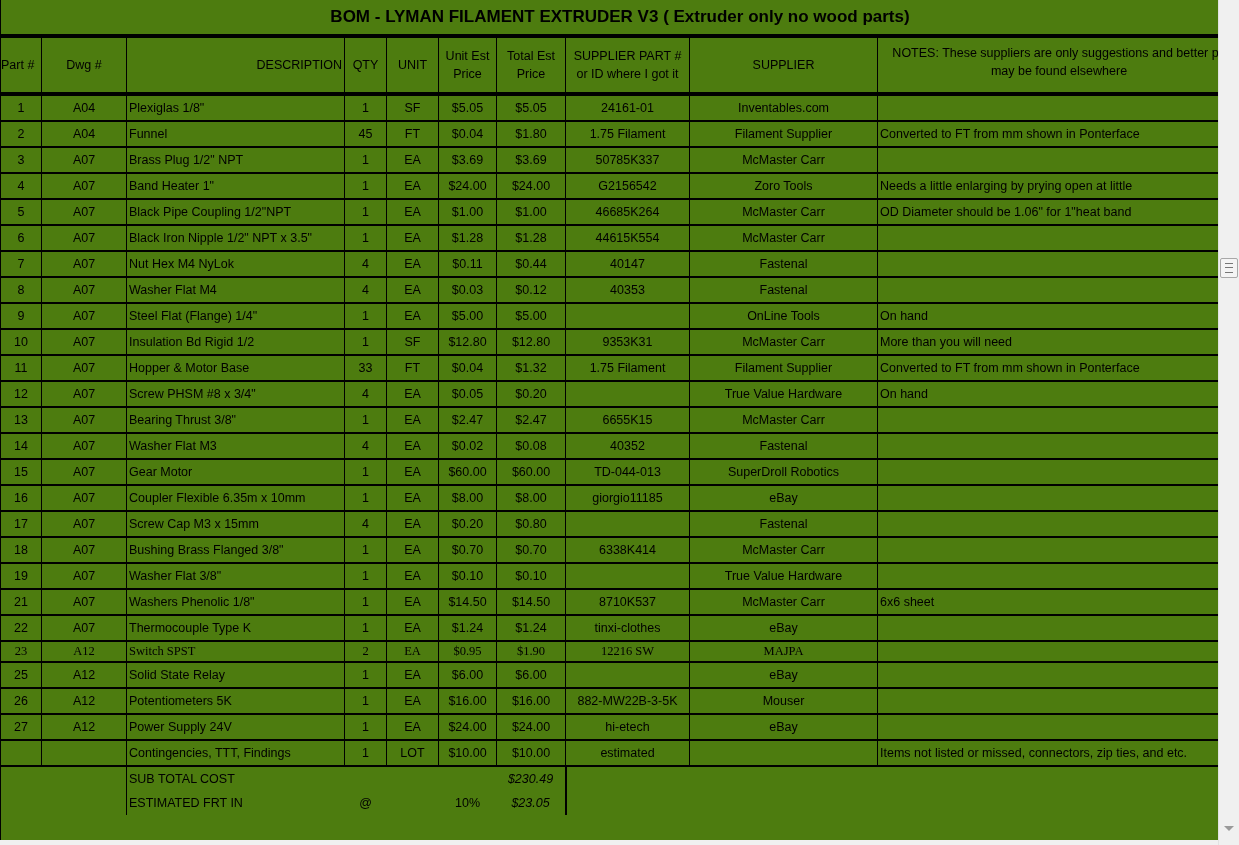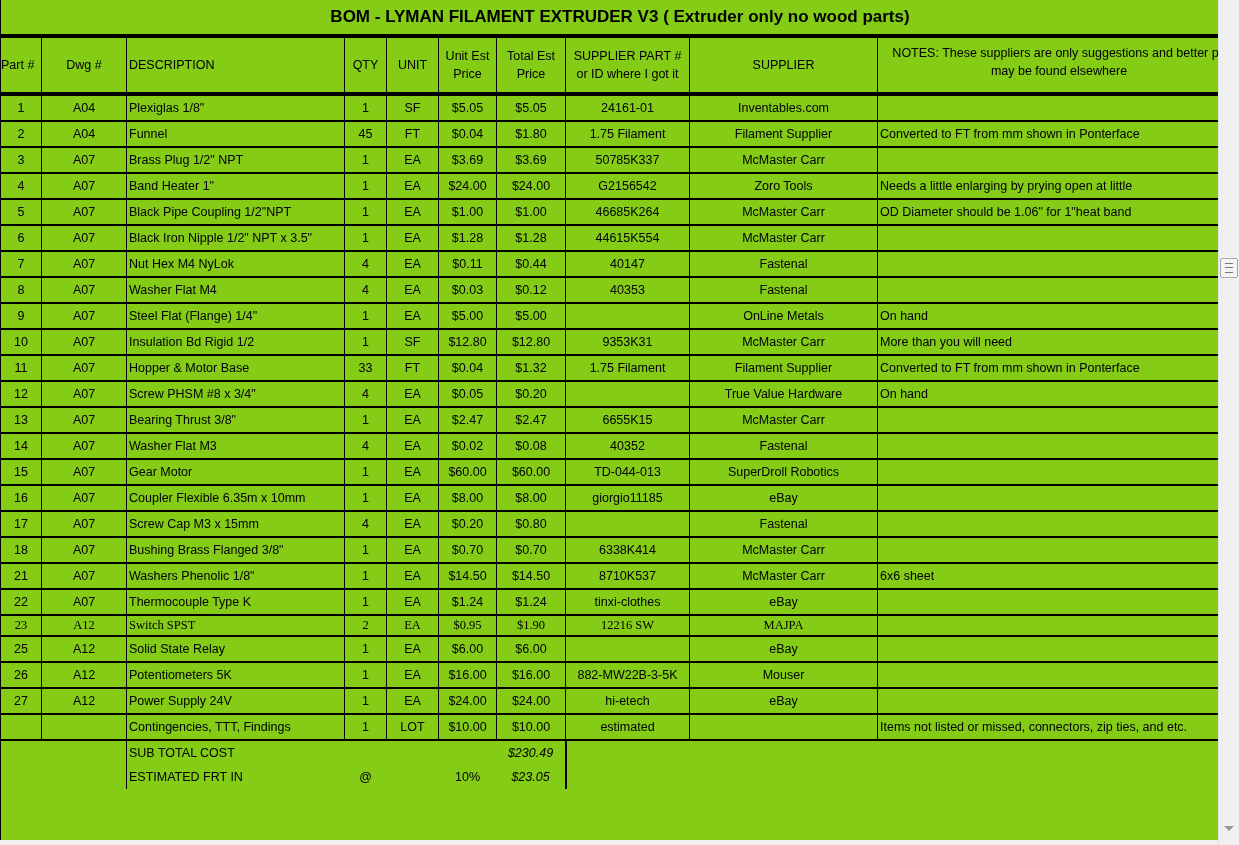--- a/index.html
+++ b/index.html
@@ -1,28 +1,28 @@
 <!DOCTYPE html>
 <html><head>
 <meta charset="utf-8">
 <style>
   html, body { margin:0; padding:0; }
   body { width:1239px; height:845px; overflow:hidden; background:#ffffff; position:relative;
          font-family:"Liberation Sans", sans-serif; color:#000; }
-  .sheet { position:absolute; left:0; top:0; width:1218px; height:845px; overflow:hidden; background:#84cc16; }
+  .sheet { position:absolute; left:0; top:0; width:1218px; height:845px; overflow:hidden; background:#4d7c0f; }
   .title { position:absolute; left:0; top:0; width:1240px; height:34px; text-align:center;
            font-size:17px; font-weight:bold; line-height:34px; }
   .title-rule { position:absolute; left:0; top:34px; width:1218px; height:4px; background:#000; }
   .left-rule { position:absolute; left:0; top:0; width:1px; height:845px; background:#000; }
   table.bom { position:absolute; left:0; top:37px; border-collapse:collapse; table-layout:fixed;
               width:1240px; font-size:12.5px; }
   table.bom td { border:1px solid #000; padding:0 2px; overflow:hidden; white-space:nowrap;
                  height:24px; line-height:24px; }
   table.bom tr.hdr td { height:48px; line-height:18px; text-align:center; white-space:normal; border-bottom:4px solid #000; }
-  table.bom tr.hdr td.l { text-align:left; }
+  table.bom tr.hdr td.l { text-align:right; }
   table.bom tr.hdr td.notes { text-align:center; vertical-align:top; padding-top:6px; }
   table.bom tr.row td { border-bottom:2px solid #000; }
   table.bom tr.short td { height:19px; line-height:19px;font-family:Liberation Serif, serif; }
   .c { text-align:center; }
   .l { text-align:left; }
   table.bom tr.sum td { border:none; height:24px; line-height:24px; }
   table.bom tr.sum td.vr { border-right:2px solid #000;font-style:italic; }
   table.bom tr.sum td.vl { border-left:1px solid #000; }
   
   .vscroll { position:absolute; left:1218px; top:0; width:21px; height:845px; background:#f0f0f0;
@@ -170,21 +170,21 @@
         </tr>
         <tr class="row">
           <td class="c">9</td>
           <td class="c">A07</td>
           <td class="l">Steel Flat (Flange) 1/4"</td>
           <td class="c">1</td>
           <td class="c">EA</td>
           <td class="c">$5.00</td>
           <td class="c">$5.00</td>
           <td class="c"></td>
-          <td class="c">OnLine Metals</td>
+          <td class="c">OnLine Tools</td>
           <td class="l">On hand</td>
         </tr>
         <tr class="row">
           <td class="c">10</td>
           <td class="c">A07</td>
           <td class="l">Insulation Bd Rigid 1/2</td>
           <td class="c">1</td>
           <td class="c">SF</td>
           <td class="c">$12.80</td>
           <td class="c">$12.80</td>
@@ -282,20 +282,32 @@
           <td class="l">Bushing Brass Flanged 3/8"</td>
           <td class="c">1</td>
           <td class="c">EA</td>
           <td class="c">$0.70</td>
           <td class="c">$0.70</td>
           <td class="c">6338K414</td>
           <td class="c">McMaster Carr</td>
           <td class="l"></td>
         </tr>
         <tr class="row">
+          <td class="c">19</td>
+          <td class="c">A07</td>
+          <td class="l">Washer Flat 3/8"</td>
+          <td class="c">1</td>
+          <td class="c">EA</td>
+          <td class="c">$0.10</td>
+          <td class="c">$0.10</td>
+          <td class="c"></td>
+          <td class="c">True Value Hardware</td>
+          <td class="l"></td>
+        </tr>
+        <tr class="row">
           <td class="c">21</td>
           <td class="c">A07</td>
           <td class="l">Washers Phenolic 1/8"</td>
           <td class="c">1</td>
           <td class="c">EA</td>
           <td class="c">$14.50</td>
           <td class="c">$14.50</td>
           <td class="c">8710K537</td>
           <td class="c">McMaster Carr</td>
           <td class="l">6x6 sheet</td>

